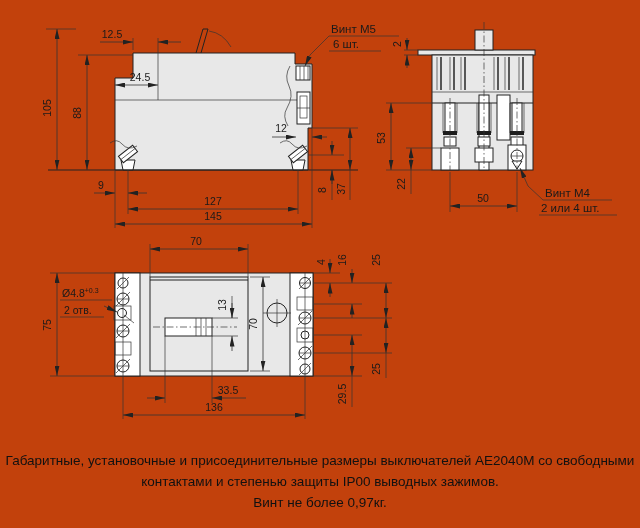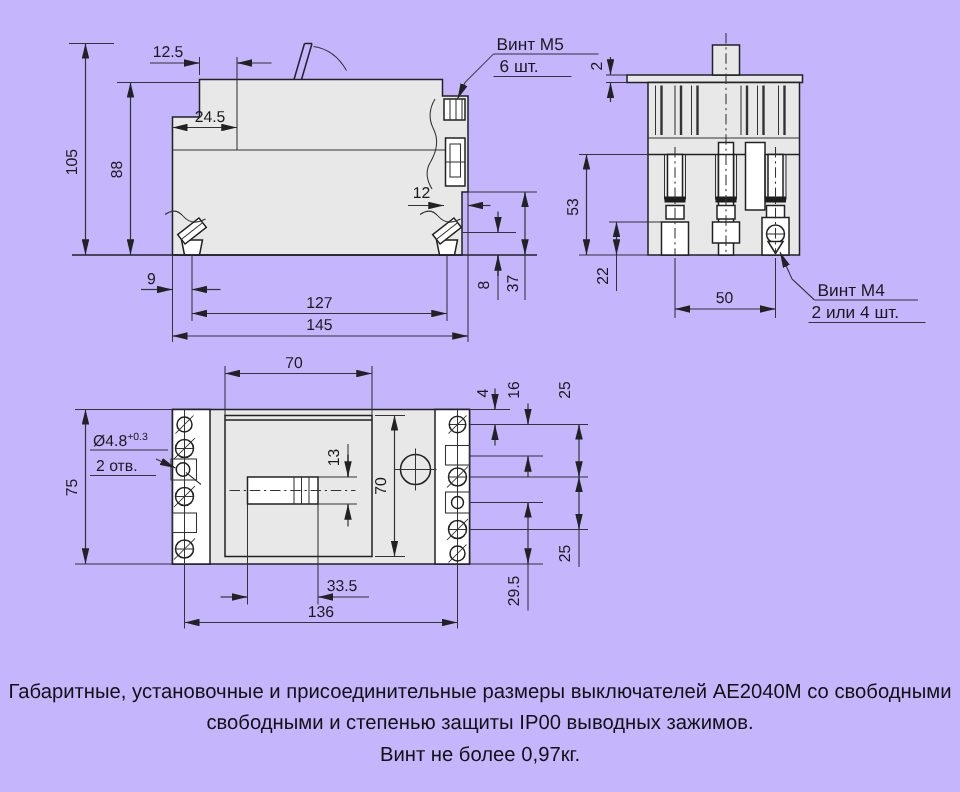--- a/index.html
+++ b/index.html
@@ -1,17 +1,17 @@
 <!DOCTYPE html>
 <html><head>
 <meta charset="utf-8">
 <style>
   html,body{margin:0;padding:0;}
   body{background:#e9e9e9;font-family:"Liberation Sans", sans-serif;}
-  .page{width:640px;height:528px;background:#c4b5fd;position:relative;overflow:hidden;}
+  .page{width:640px;height:528px;background:#c2410c;position:relative;overflow:hidden;}
   svg text{font-family:"Liberation Sans", sans-serif;fill:#1a1a1a;}
   .dim{font-size:10.5px;}
   .lbl{font-size:11.5px;}
   .sup{font-size:7px;}
   .ol{stroke:#222;stroke-width:1;fill:none;}
   .olf{stroke:#222;stroke-width:1;fill:#e8e8e8;}
   .olw{stroke:#222;stroke-width:1;fill:#ffffff;}
   .thin{stroke:#333;stroke-width:.7;fill:none;}
   .dl{stroke:#333;stroke-width:.8;fill:none;}
   .cl{stroke:#333;stroke-width:.7;fill:none;stroke-dasharray:7 2.5 1.5 2.5;}
@@ -325,16 +325,16 @@
       <text class="dim" x="64" y="314">2 отв.</text>
       <line class="thin" x1="60" y1="317" x2="104" y2="317"></line>
       <line class="dl" x1="104" y1="306" x2="117" y2="312" marker-end="url(#ae)"></line>
       <line class="thin" x1="124" y1="315" x2="134" y2="323"></line>
     </g>
   </g>
 </svg>
 
 <div class="caption">
   <div>Габаритные, установочные и присоединительные размеры выключателей АЕ2040М со свободными</div>
-  <div>свободными и степенью защиты IP00 выводных зажимов.</div>
+  <div>контактами и степенью защиты IP00 выводных зажимов.</div>
   <div>Винт не более 0,97кг.</div>
 </div>
 </div>
 
 </body></html>

